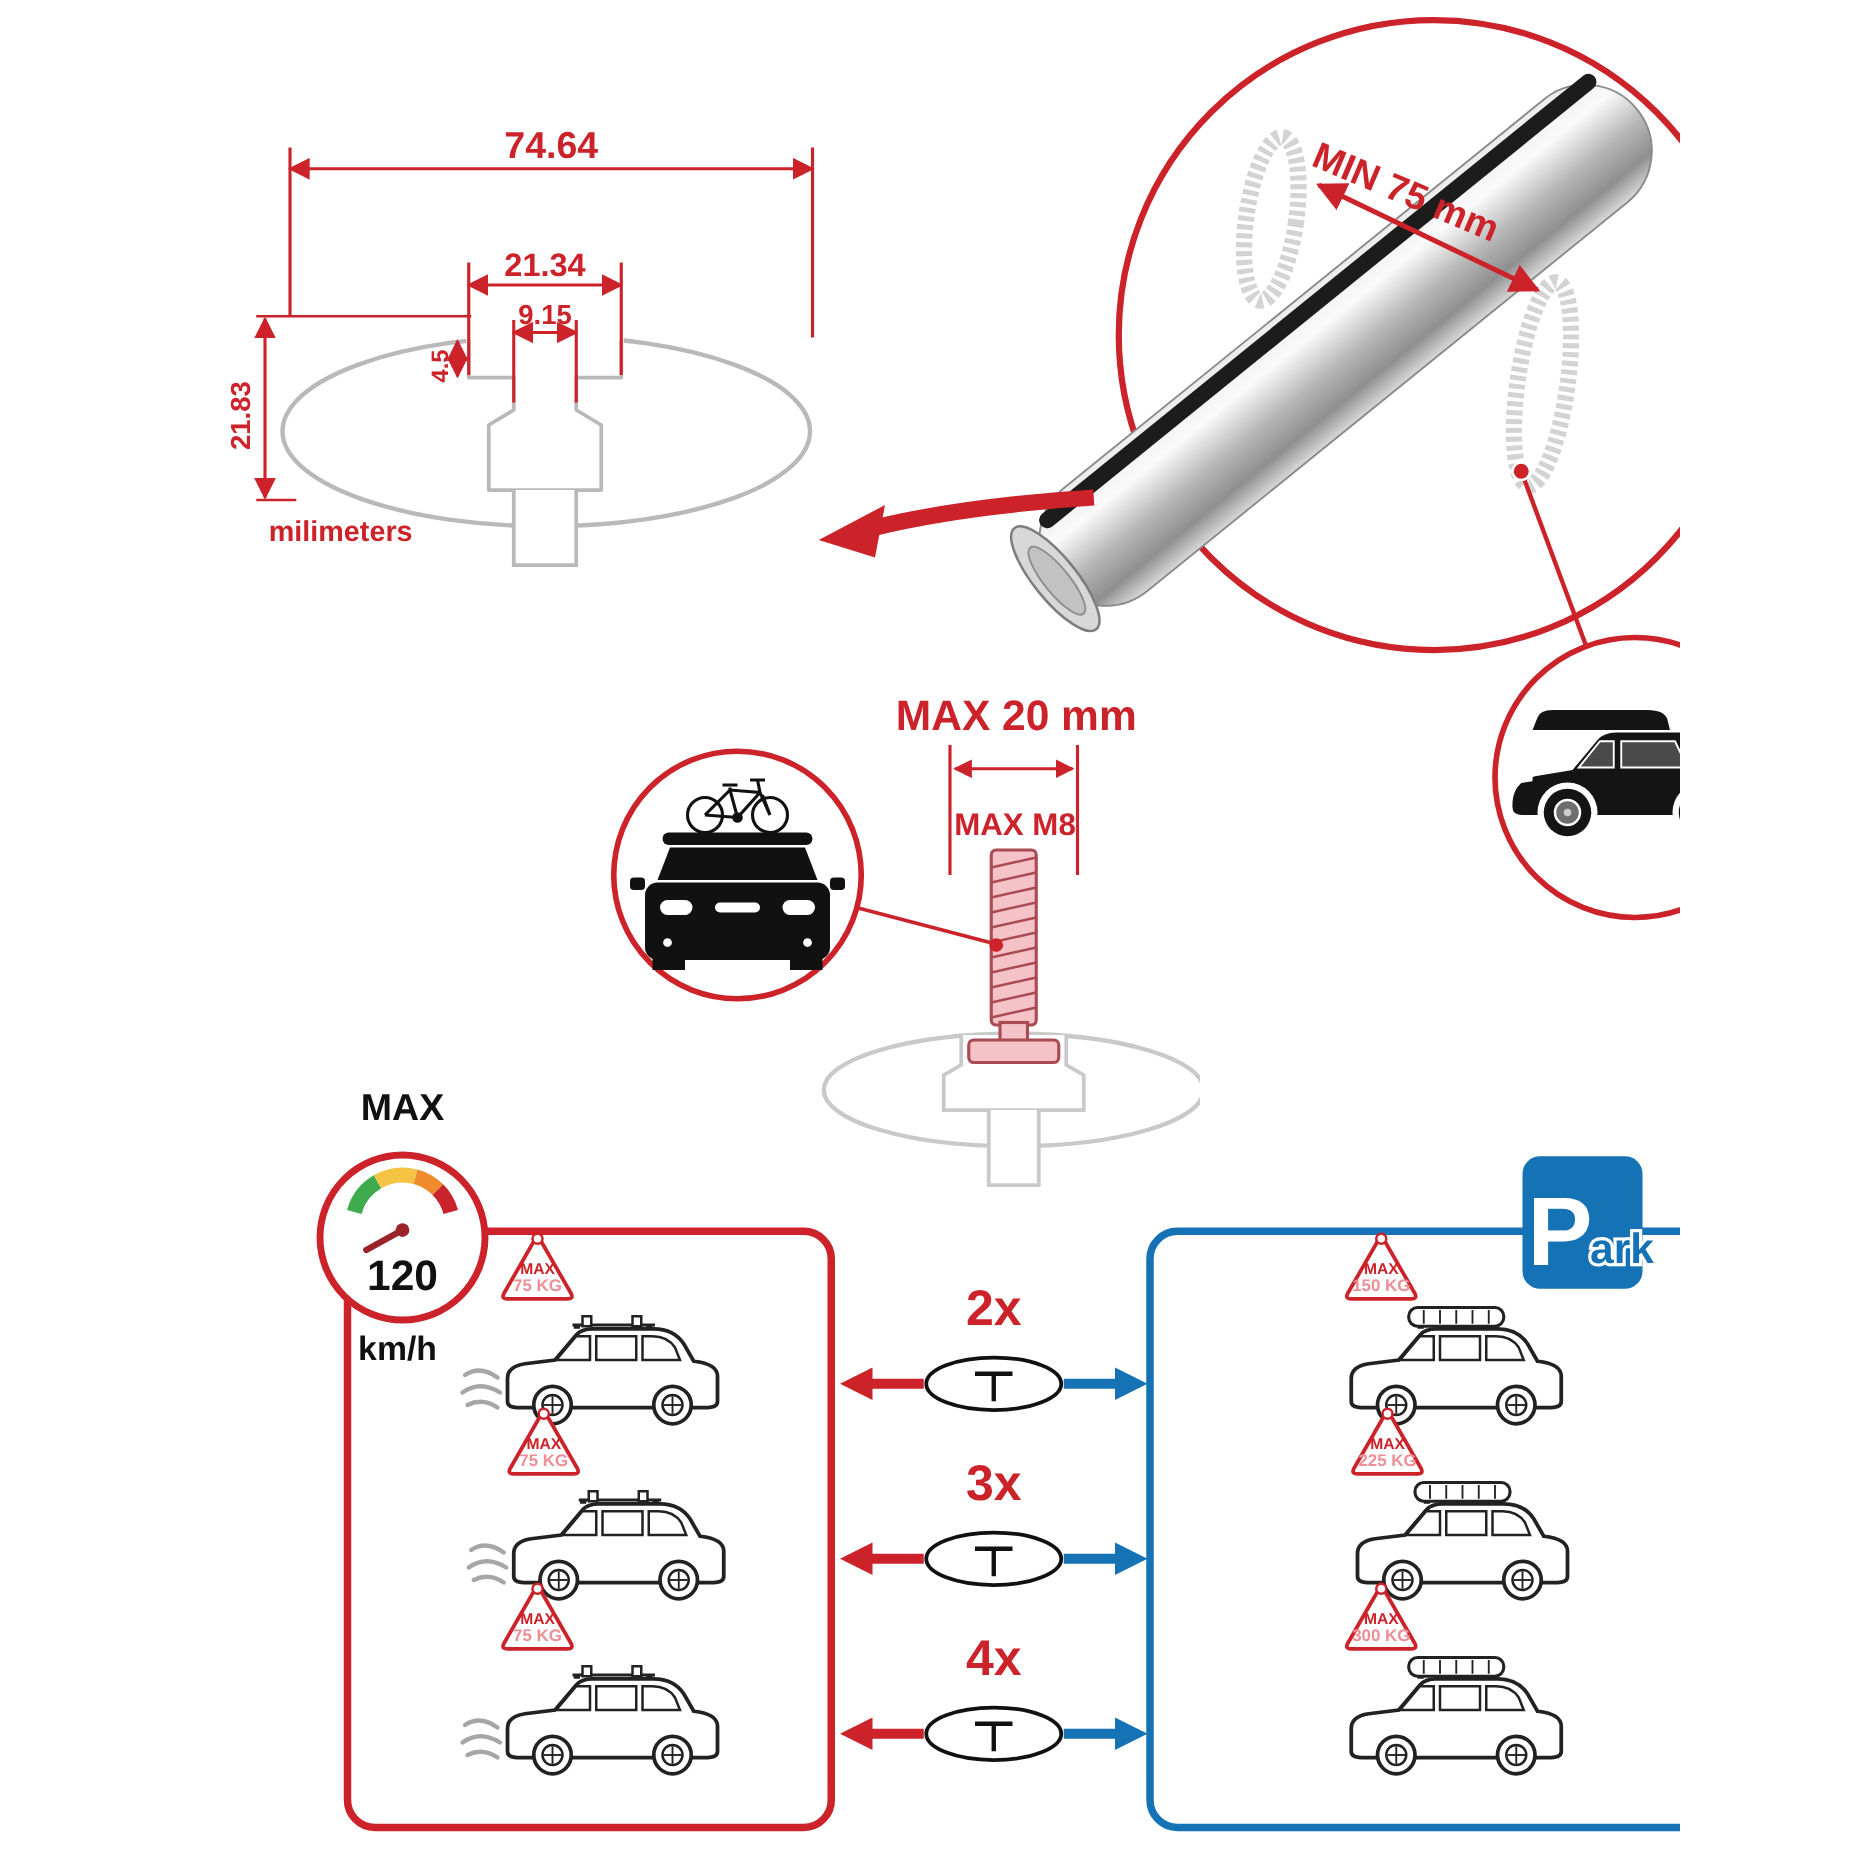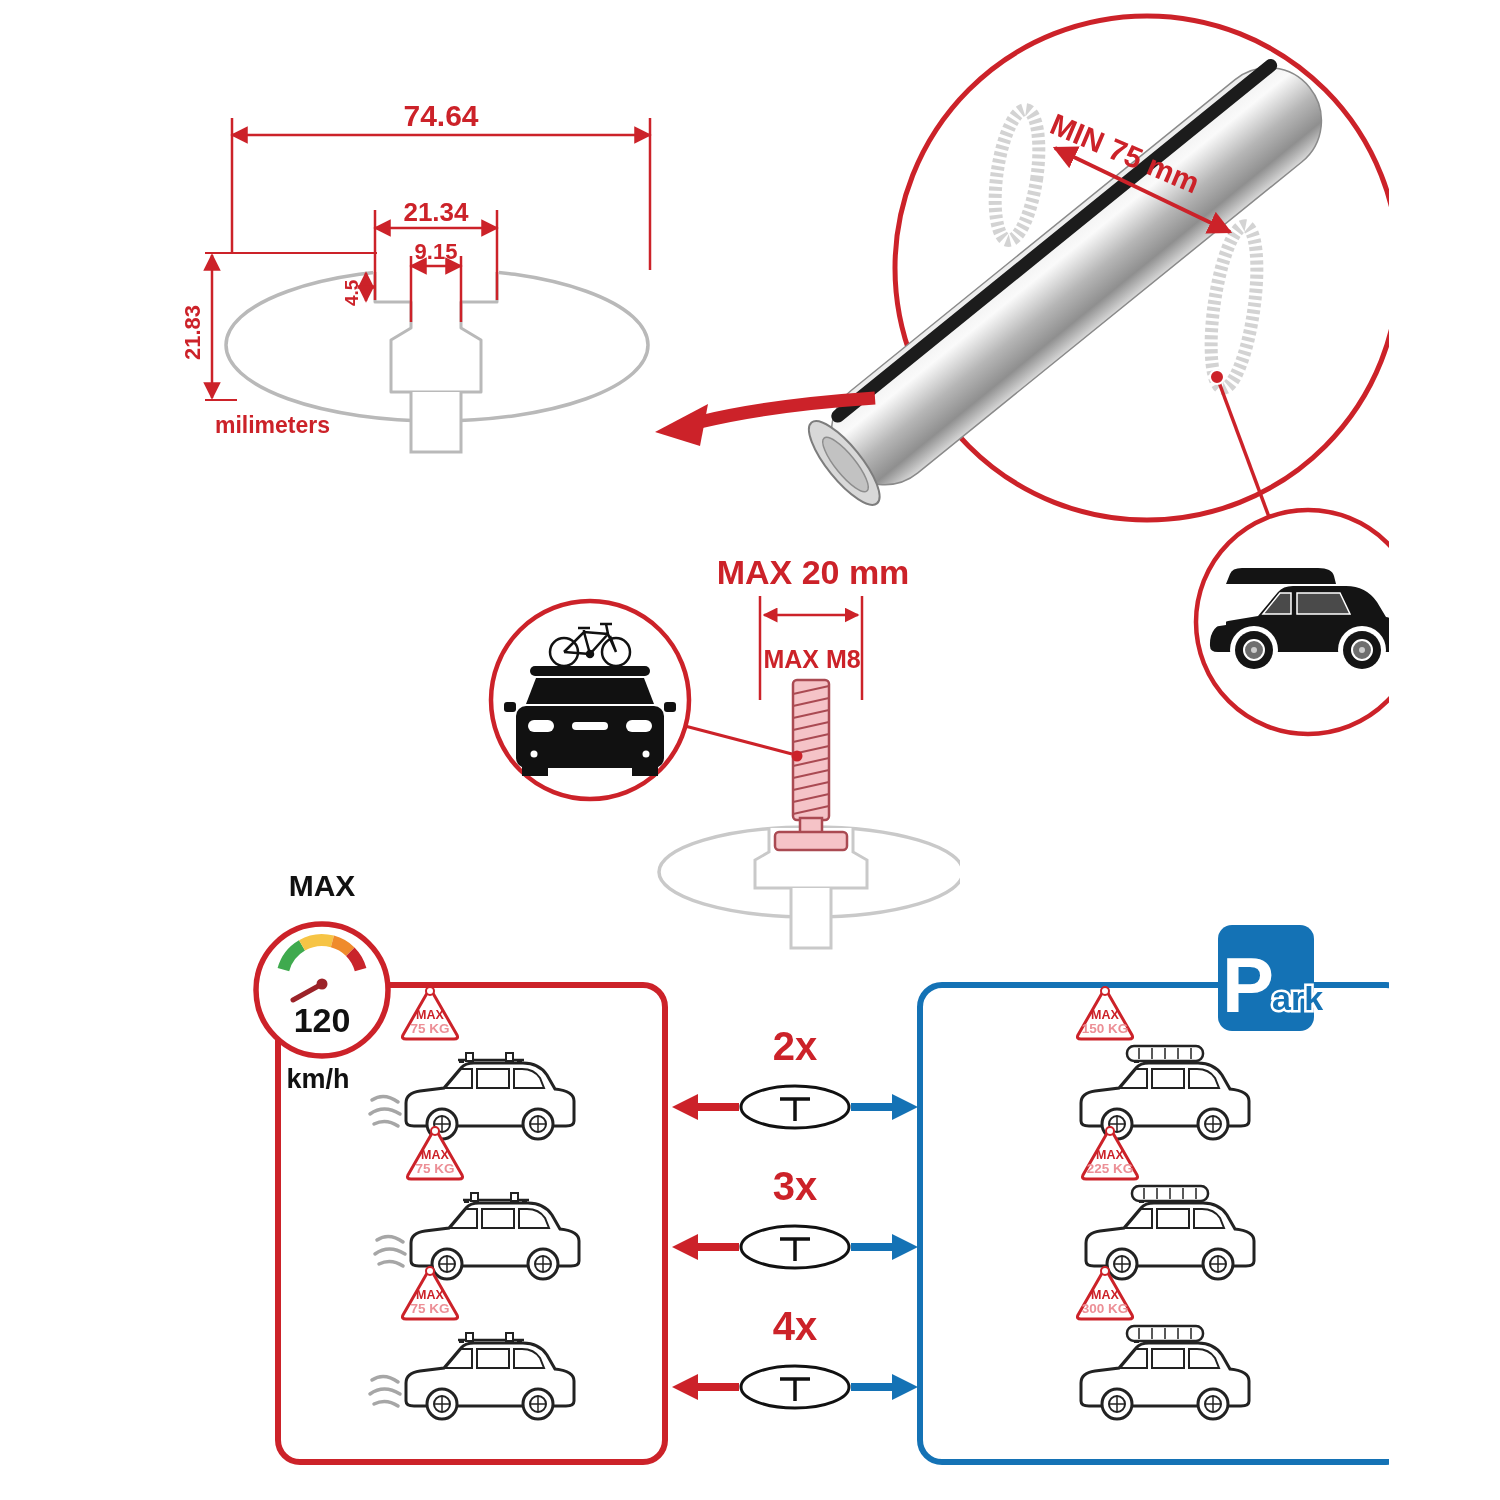--- a/index.html
+++ b/index.html
@@ -1,17 +1,17 @@
 <!DOCTYPE html>
 <html><head>
 <meta charset="utf-8">
 <style>
   html,body{margin:0;padding:0;background:#ffffff;}
   #canvas{position:relative;width:1344px;height:1500px;background:#ffffff;overflow:hidden;
-          font-family:"Liberation Sans",sans-serif;padding-left:45px;}
+          font-family:"Liberation Sans",sans-serif;}
   .abs{position:absolute;}
   svg text{font-family:"Liberation Sans",sans-serif;font-weight:bold;}
 </style>
 </head>
 <body>
 
 <div id="canvas">
 
   <svg class="abs" style="left:130px;top:60px" width="580" height="430" viewBox="0 0 580 430">
     <defs>

